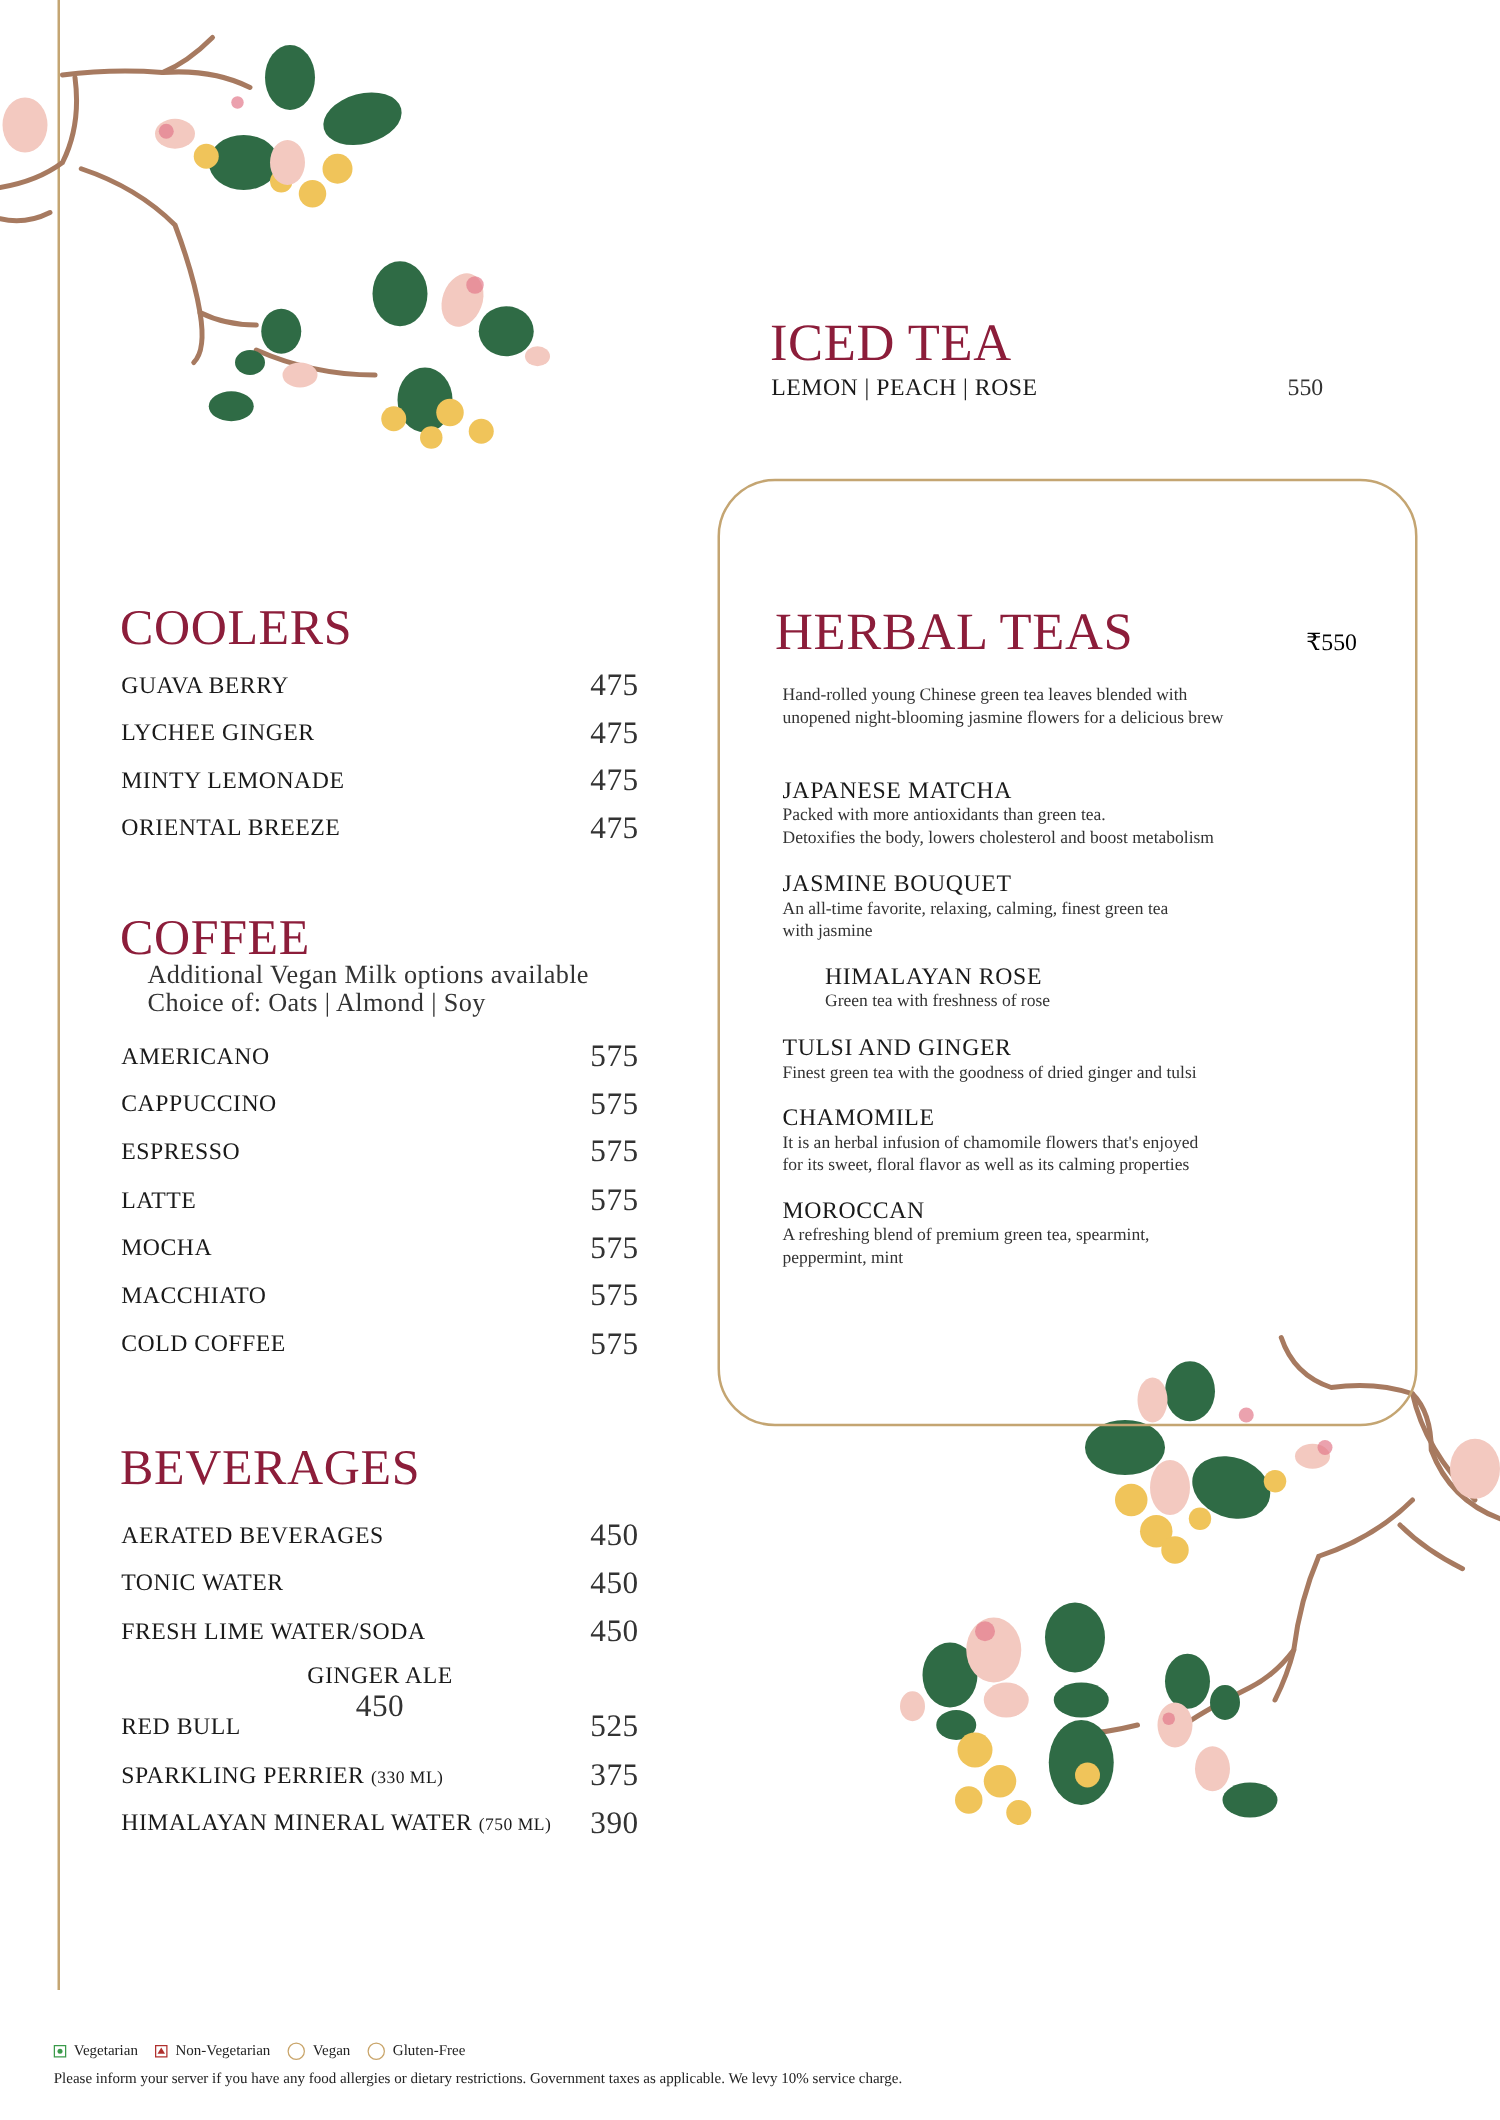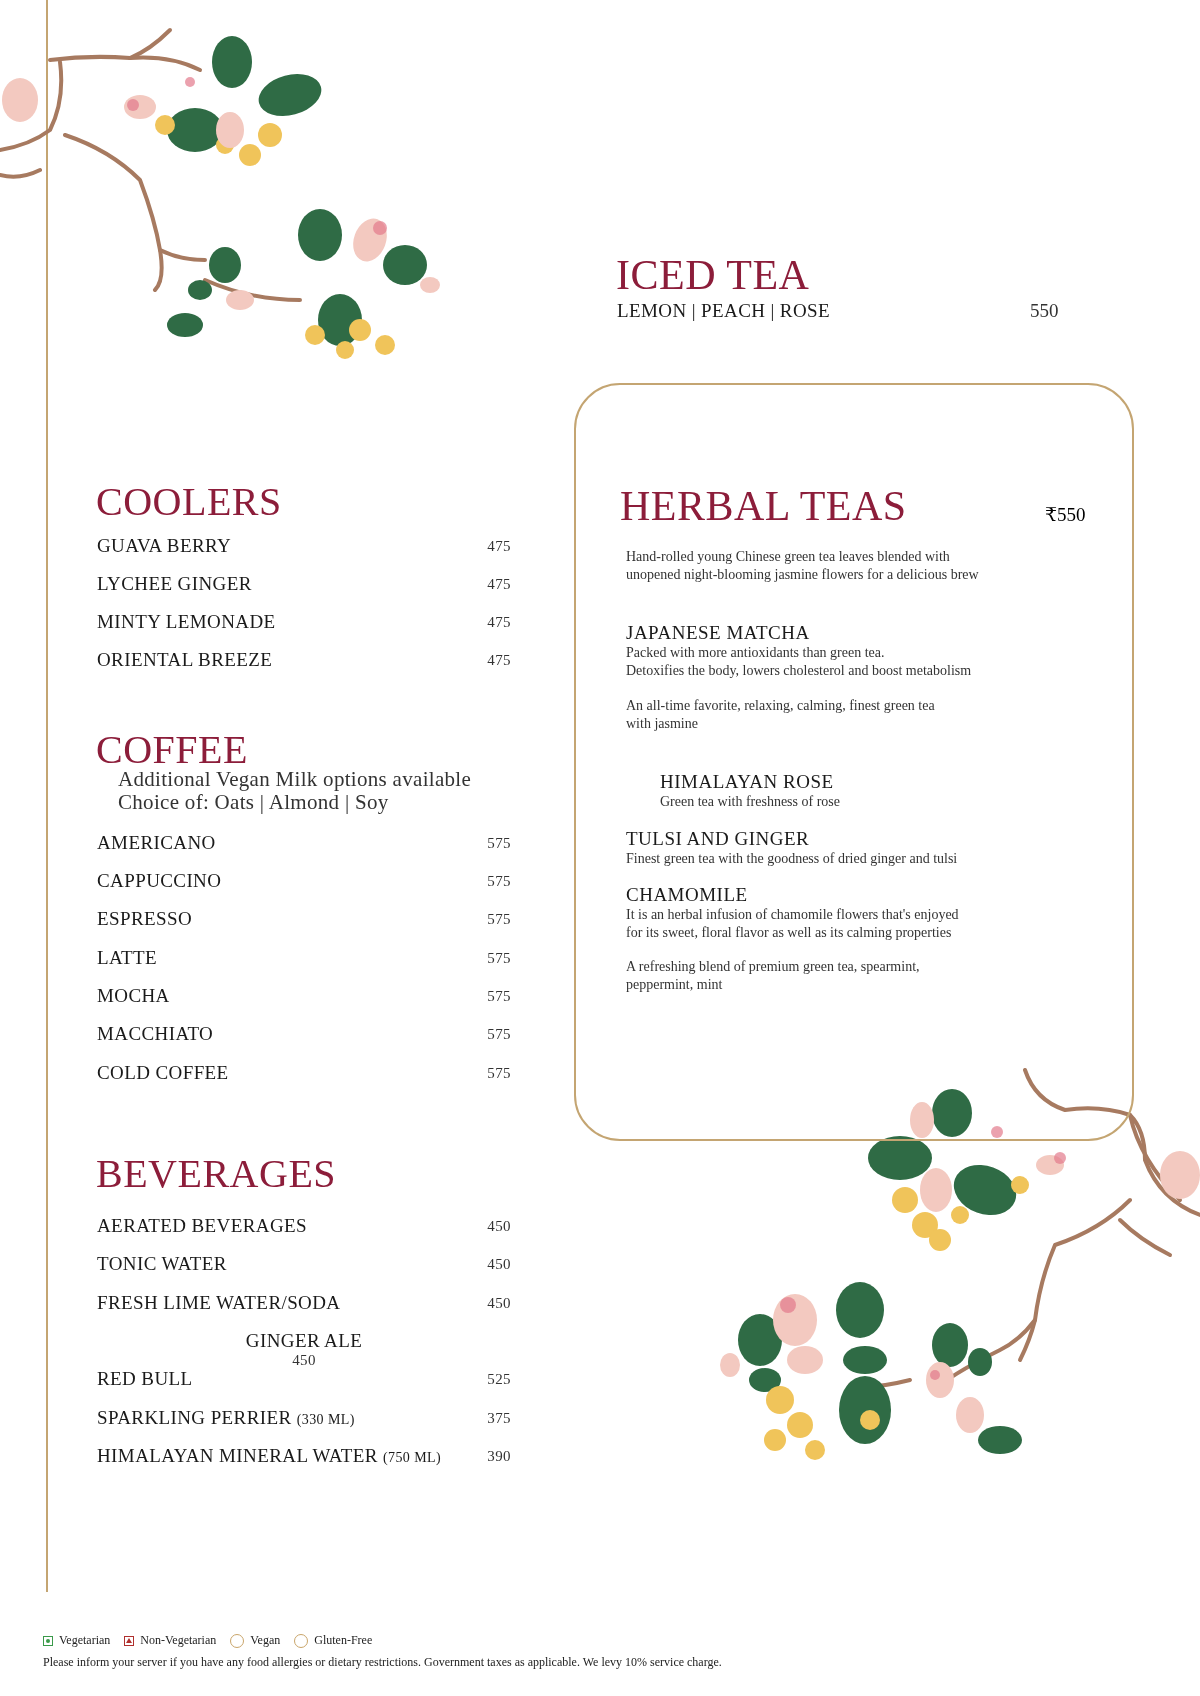--- a/index.html
+++ b/index.html
@@ -2,21 +2,21 @@
 <html><head>
 <meta charset="utf-8">
 <style>
   html, body { margin:0; padding:0; background:#ffffff; }
   body { width:1200px; height:1696px; position:relative; overflow:hidden;
          font-family:"Liberation Serif","DejaVu Serif",serif; color:#1a1a1a; }
   .vline { position:absolute; left:46px; top:0; width:2px; height:1592px; background:#c4a572; }
   .h { color:#8c1d3a; font-weight:normal; margin:0; letter-spacing:0.5px; font-family:"Liberation Serif",serif; }
   .item { position:absolute; left:97px; width:414px; display:flex; justify-content:space-between; align-items:center; font-size:19px; letter-spacing:0.4px; }
   .item .name { color:#1a1a1a; }
-  .item .price { color:#333; font-size:15px; }
+  .item .price { color:#333; font-size:25px; }
   .item .small { font-size:14px; }
   .sub { position:absolute; left:97px; font-size:21px; color:#333; line-height:23px; letter-spacing:0.3px;margin-left:21px; }
   .box { position:absolute; left:574px; top:383px; width:560px; height:758px; border:2px solid #c4a572; border-radius:46px; box-sizing:border-box; }
   .tea { position:absolute; left:626px; width:420px; }
   .tea .tname { font-size:19px; letter-spacing:0.5px; line-height:22px; }
   .tea .tdesc { font-size:14px; color:#333; line-height:18px; }
   .foot { position:absolute; left:43px; font-size:12px; color:#222; }
   .legend { display:flex; align-items:center; gap:6px; }
   .lg-ico { display:inline-block; width:10px; height:10px; box-sizing:border-box; vertical-align:middle; }
   .flora { position:absolute; }
@@ -136,37 +136,39 @@
 <div class="tea" style="top:548px;">
   <div class="tdesc">Hand-rolled young Chinese green tea leaves blended with</div>
   <div class="tdesc">unopened night-blooming jasmine flowers for a delicious brew</div>
 </div>
 <div class="tea" style="top:622px;">
   <div class="tname">JAPANESE MATCHA</div>
   <div class="tdesc">Packed with more antioxidants than green tea.</div>
   <div class="tdesc">Detoxifies the body, lowers cholesterol and boost metabolism</div>
 </div>
 <div class="tea" style="top:697px;">
+  <div class="tname">JASMINE BOUQUET</div>
   <div class="tdesc">An all-time favorite, relaxing, calming, finest green tea</div>
   <div class="tdesc">with jasmine</div>
 </div>
 <div class="tea" style="top:771px;margin-left:34px;">
   <div class="tname">HIMALAYAN ROSE</div>
   <div class="tdesc">Green tea with freshness of rose</div>
 </div>
 <div class="tea" style="top:828px;">
   <div class="tname">TULSI AND GINGER</div>
   <div class="tdesc">Finest green tea with the goodness of dried ginger and tulsi</div>
 </div>
 <div class="tea" style="top:884px;">
   <div class="tname">CHAMOMILE</div>
   <div class="tdesc">It is an herbal infusion of chamomile flowers that's enjoyed</div>
   <div class="tdesc">for its sweet, floral flavor as well as its calming properties</div>
 </div>
 <div class="tea" style="top:958px;">
+  <div class="tname">MOROCCAN</div>
   <div class="tdesc">A refreshing blend of premium green tea, spearmint,</div>
   <div class="tdesc">peppermint, mint</div>
 </div>
 
 <h2 class="h" style="position:absolute;left:96px;top:478px;font-size:40px;line-height:48px;">COOLERS</h2>
 <div class="item" style="top:535px;">
     <span class="name">GUAVA BERRY</span>
     <span class="price">475</span>
   </div>
 <div class="item" style="top:573px;">

